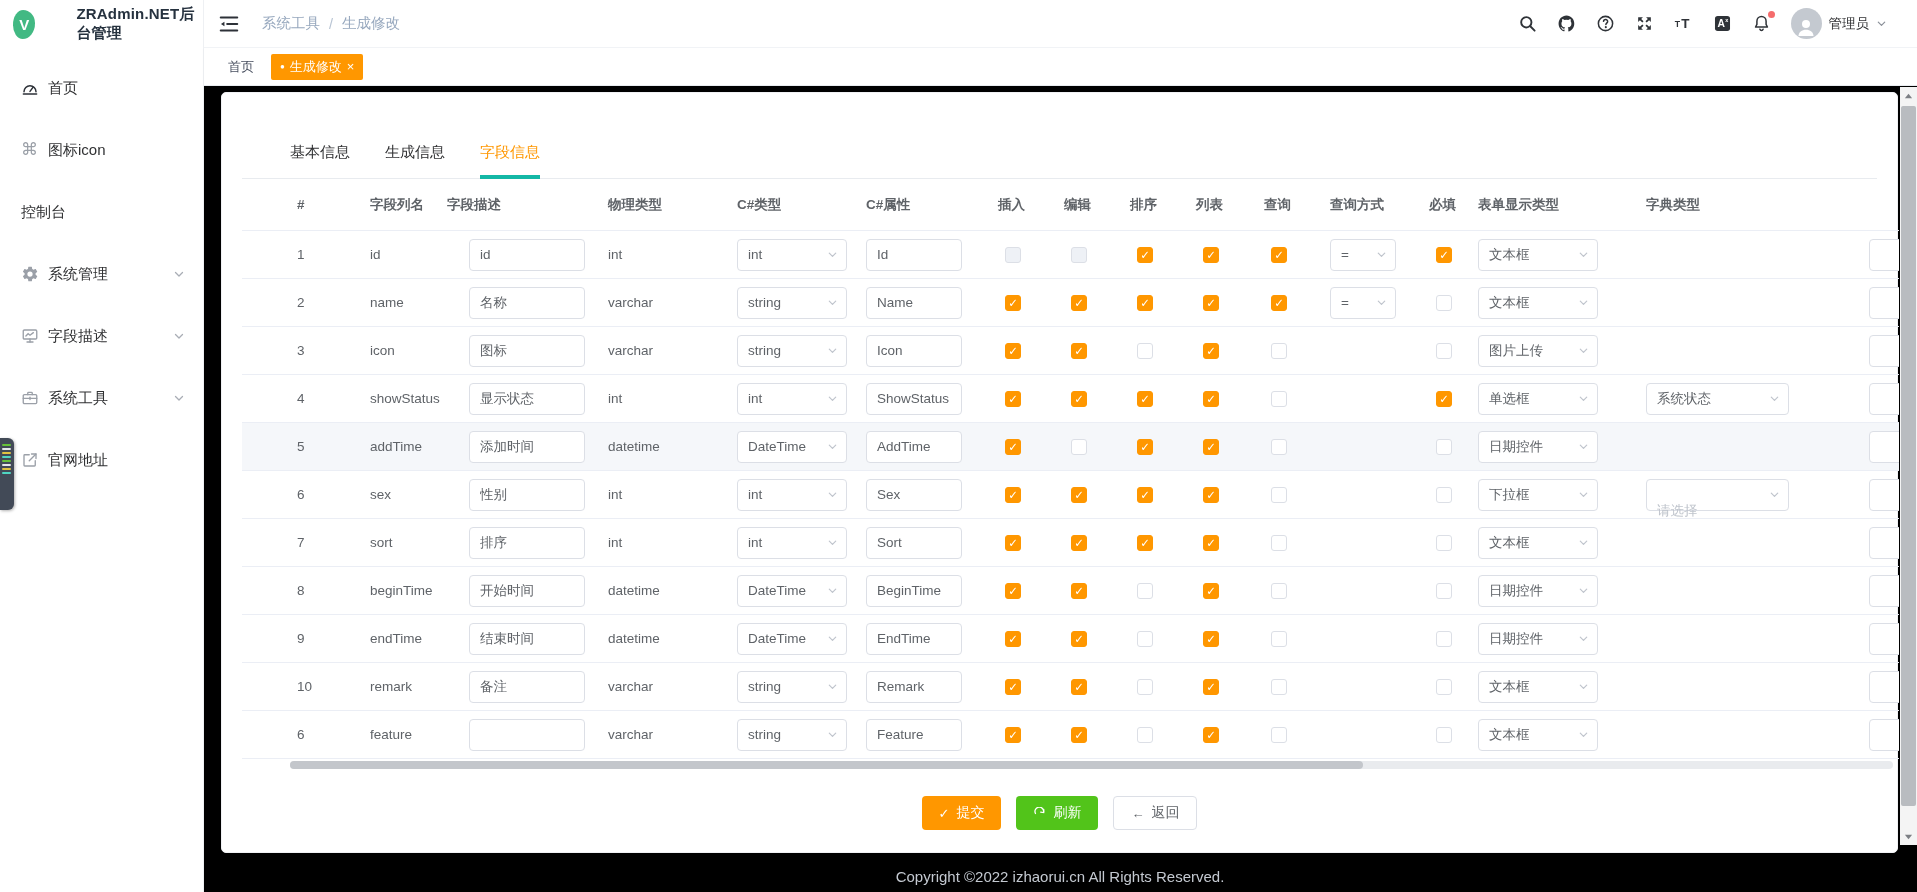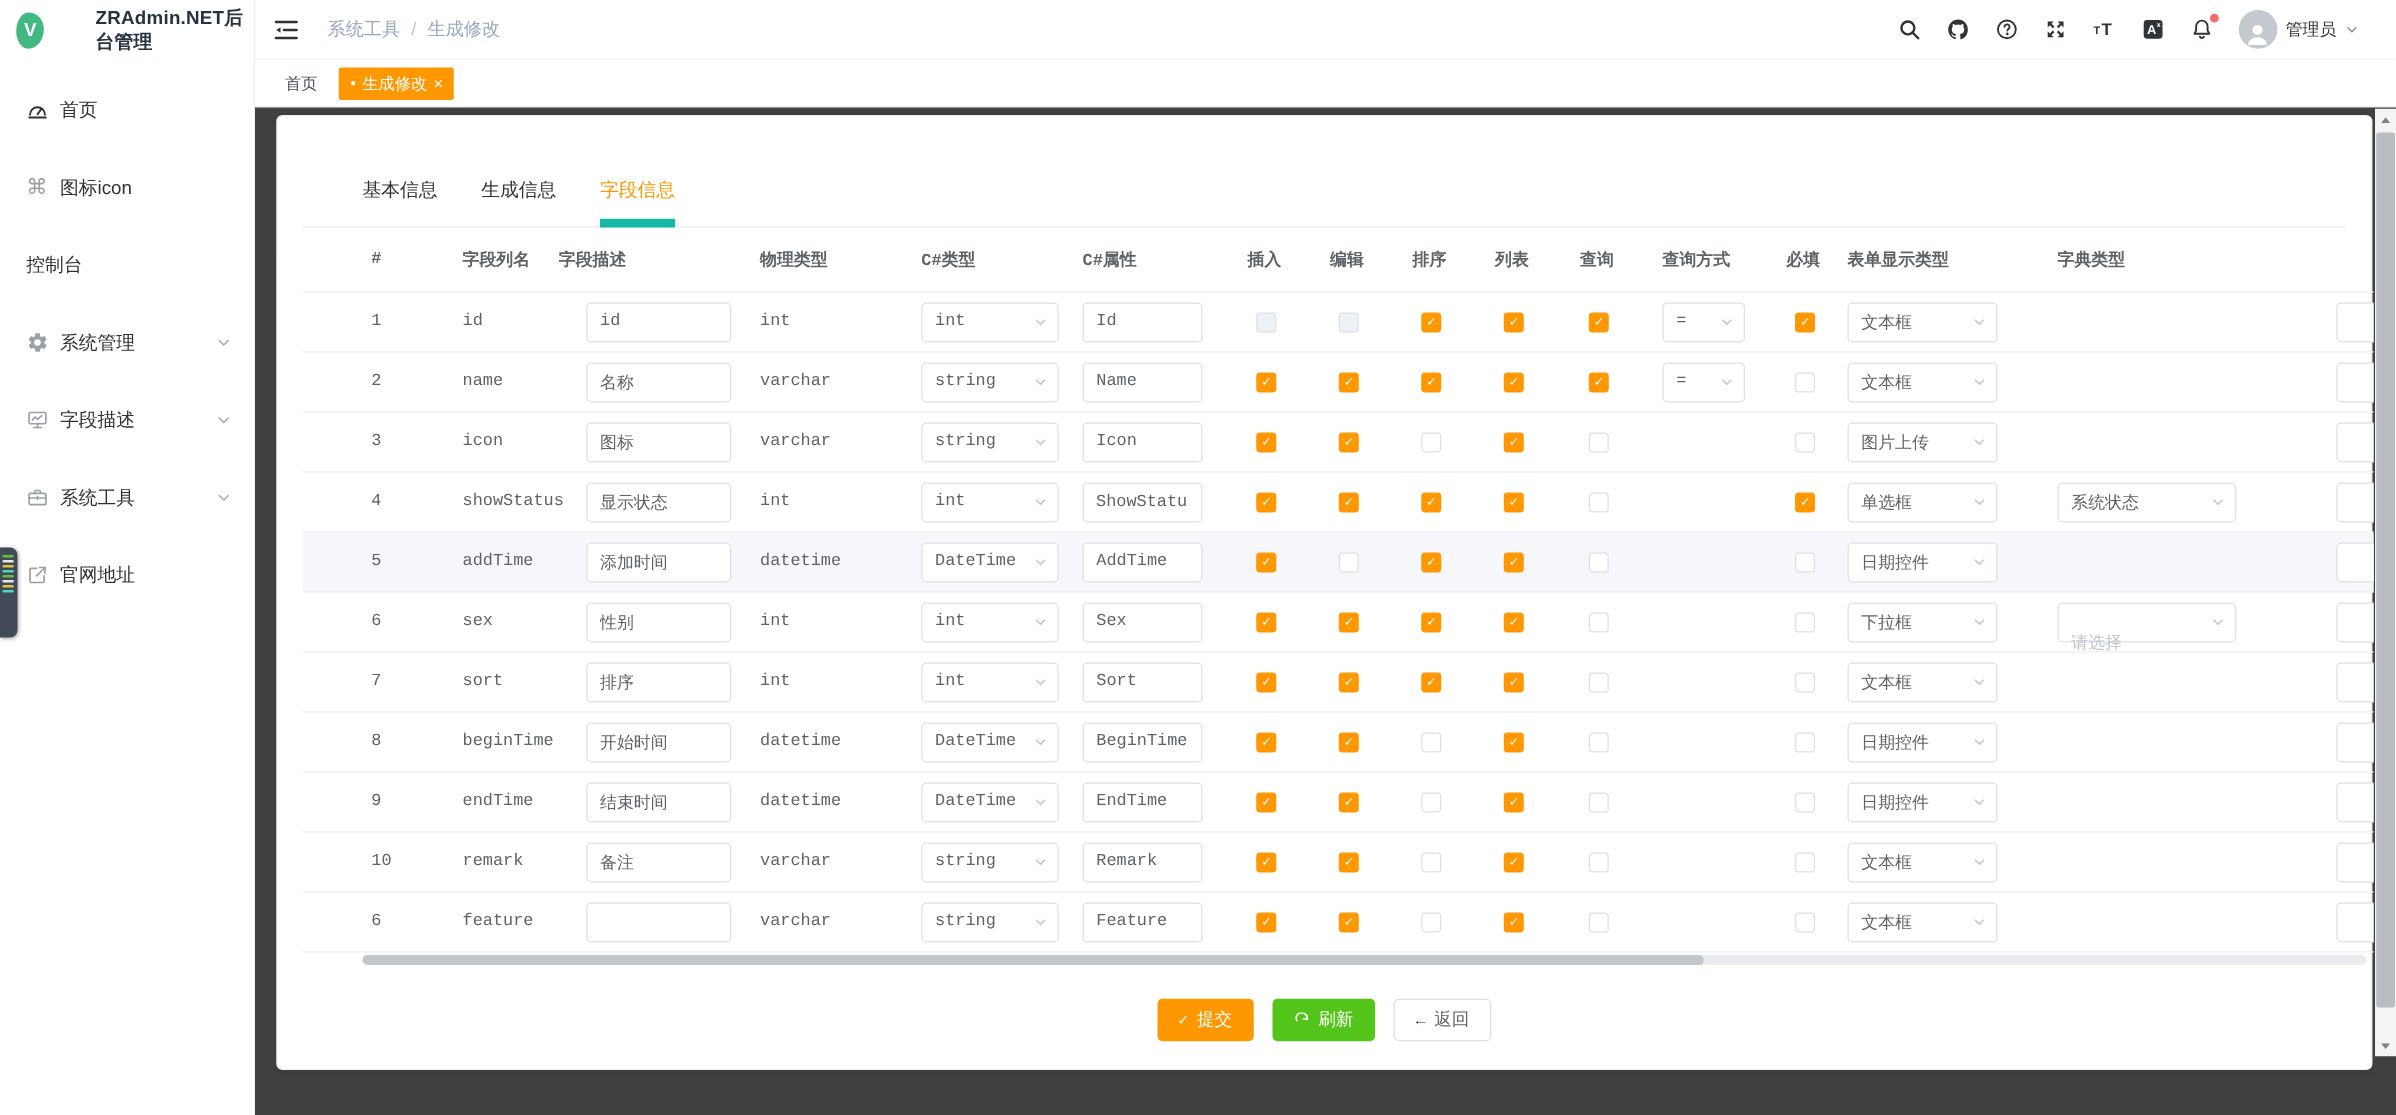--- a/index.html
+++ b/index.html
@@ -41,27 +41,27 @@
   .user-name { font-size:13.5px; color:#303133; }
   .user-caret { color:#8a8f98; display:inline-flex; } .user-caret svg { width:11px; height:11px; }
 
   .tagsbar { height:38px; display:flex; align-items:center; gap:8px; padding:0 15px; background:#fff;
     border-bottom:1px solid #e9ecf0; box-shadow:0 1px 3px rgba(0,0,0,.04); }
   .tag { font-size:13px; padding:4px 9px; color:#495060; cursor:pointer; display:inline-flex; align-items:center; gap:5px; border-radius:2px; }
   .tag.active { background:#ff9700; color:#fff; }
   .tag-dot { font-size:8px; line-height:1; }
   .tag-close { font-size:13px; line-height:1; cursor:pointer; }
 
-  .content { flex:1; background:#404040; padding:6px 18px 0 17px; overflow:hidden;font-family:Liberation Mono, monospace; }
+  .content { flex:1; background:#000000; padding:6px 18px 0 17px; overflow:hidden; }
   .card { background:#fff; border-radius:5px; box-shadow:0 1px 4px rgba(0,0,0,.07); border:1px solid #f0f1f4;
     width:1677px; padding:50px 0 22px 0; }
 
   .tabs { margin:0 20px; padding-left:48px; display:flex; gap:35px; border-bottom:1px solid #e8ebef; }
   .tab { font-size:15px; color:#303133; padding-bottom:13px; cursor:pointer; }
-  .tab.active { color:#ff9700; border-bottom:7px solid #14b8a6; margin-bottom:-1px; }
+  .tab.active { color:#ff9700; border-bottom:4px solid #14b8a6; margin-bottom:-1px; }
 
   
   .table-region { margin-left:20px; width:1657px; overflow:hidden; position:relative; }
   .trow { display:flex; align-items:center; width:1747px; padding-left:55px; border-bottom:1px solid #ebeef5; height:48px; }
   .trow.head { height:52px; color:#8f9399; font-size:13.5px; font-weight:600; }
   .trow.hl { background:#f5f7fa; }
   .cell { flex:none; font-size:13.5px; color:#5f6368; display:flex; align-items:center; }
   .c0{width:73px}.c1{width:77px}.c2{width:161px}.c3{width:129px}.c4{width:129px}.c5{width:132px}
   .c6{width:66px}.c7{width:66px}.c8{width:66px}.c9{width:68px}.c10{width:66px}.c11{width:99px}
   .c12{width:49px}.c13{width:168px}.c14{width:223px}.c15{width:120px}
@@ -963,20 +963,21 @@
               </svg>
             </span>
             <span>刷新</span>
           </button>
           <button class="btn btn-back">
             <span class="bi">←</span>
             <span>返回</span>
           </button>
         </div>
       </div>
+      <div class="footer">Copyright ©2022 izhaorui.cn All Rights Reserved.</div>
     </div>
 
     <div class="vscroll">
       <div class="vs-btn vs-up">
         <svg viewBox="0 0 10 10">
             <path d="M5 2l4 5H1z" fill="currentColor"></path>
           </svg>
       </div>
       <div class="vs-thumb"></div>
       <div class="vs-btn vs-down">

